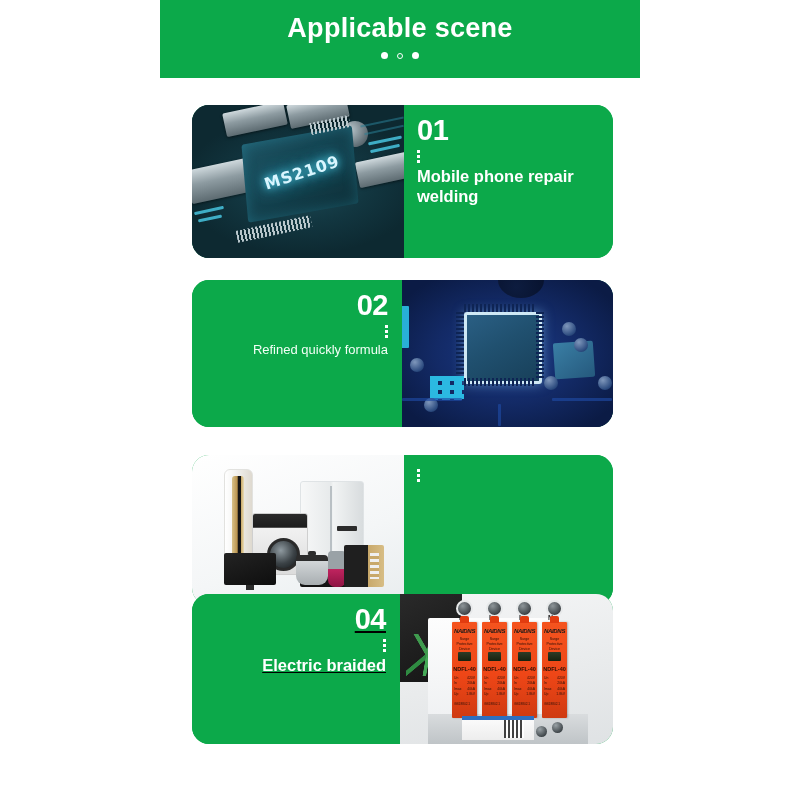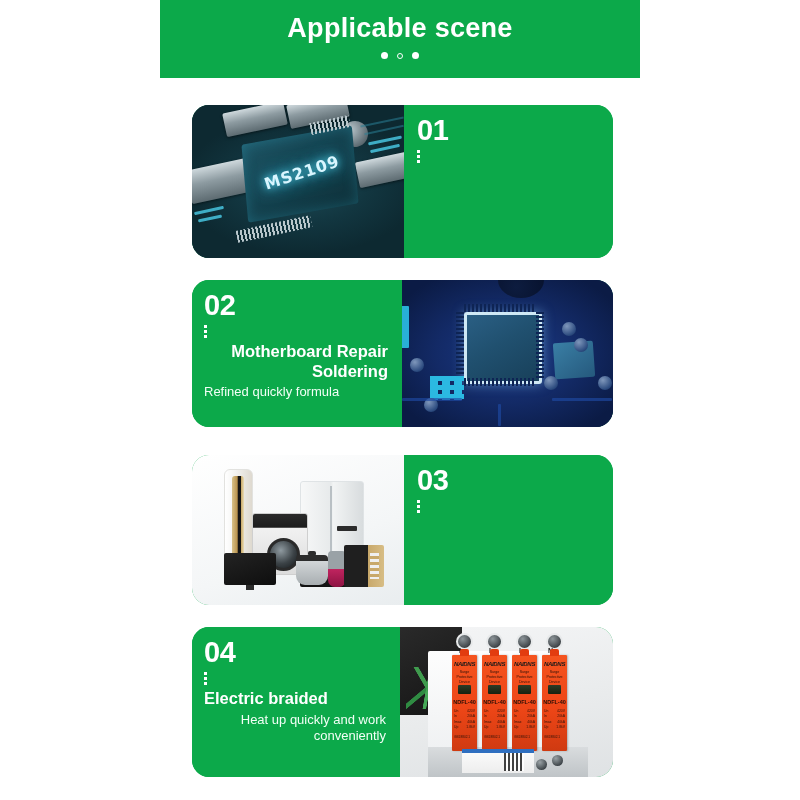--- a/index.html
+++ b/index.html
@@ -31,33 +31,33 @@
   
   .card{
     position:absolute;left:192px;width:421px;
     border-radius:17px;overflow:hidden;
     background:#0CA94A;
     display:flex;
   }
   .card.c1{top:105px;height:153px;}
   .card.c2{top:280px;height:147px;}
   .card.c3{top:455px;height:150px;}
-  .card.c4{top:627px;height:150px;}
+  .card.c4{top:594px;height:150px;text-decoration:underline;}
 
   .media{position:relative;overflow:hidden;flex:0 0 auto;}
   .panel{
     position:relative;flex:1 1 auto;
     background:#0CA94A;
     padding:9px 4px 8px 13px;
     box-sizing:border-box;
     color:#ffffff;
     display:flex;flex-direction:column;
     justify-content:flex-start;
   }
-  .panel.right-align{align-items:flex-start;text-align:right;padding:9px 14px 8px 12px;}
+  .panel.right-align{align-items:flex-end;text-align:right;padding:9px 14px 8px 12px;}
 
   .num{
     font-size:29px;font-weight:bold;line-height:1;
     letter-spacing:-0.5px;margin:2px 0 0 0;
   }
   .sep{margin:5px 0 4px 0;display:flex;flex-direction:column;gap:2.2px;}
   .sep i{display:block;width:3px;height:3px;background:#ffffff;}
   .panel.right-align .sep{align-items:flex-end;}
 
   .head{
@@ -339,32 +339,32 @@
       <div class="pins" style="left:118px;top:14px;width:40px;transform:rotate(-12deg);"></div>
       <div class="chiptxt">MS2109</div>
     </div>
     <div class="panel">
       <div class="num">01</div>
       <div class="sep">
           <i></i>
           <i></i>
           <i></i>
         </div>
+      <div class="head">Mobile phone repair welding</div>
     </div>
   </div>
 
   <div class="card c2">
     <div class="panel right-align">
       <div class="num">02</div>
       <div class="sep">
           <i></i>
           <i></i>
           <i></i>
         </div>
-      <div class="head">Motherboard Repair Soldering</div>
       <div class="sub">Refined quickly formula</div>
     </div>
     <div class="media img2">
       <div class="topcircle"></div>
       <div class="cpu"></div>
       <div class="cpupin" style="left:62px;top:24px;width:72px;height:8px;"></div>
       <div class="cpupin" style="left:62px;top:98px;width:72px;height:8px;"></div>
       <div class="cpupinV" style="left:54px;top:32px;width:8px;height:66px;"></div>
       <div class="cpupinV" style="left:134px;top:32px;width:8px;height:66px;"></div>
       <div class="die"></div>
@@ -387,39 +387,37 @@
       <div class="ap ac"></div>
       <div class="ap fridge"></div>
       <div class="ap washer"></div>
       <div class="ap board"></div>
       <div class="ap tv"></div>
       <div class="ap cooker"></div>
       <div class="ap blend"></div>
       <div class="ap micro"></div>
     </div>
     <div class="panel">
-      <div class="num">03</div>
       <div class="sep">
           <i></i>
           <i></i>
           <i></i>
         </div>
     </div>
   </div>
 
   <div class="card c4">
     <div class="panel right-align">
       <div class="num">04</div>
       <div class="sep">
           <i></i>
           <i></i>
           <i></i>
         </div>
       <div class="head">Electric braided</div>
-      <div class="sub">Heat up quickly and work conveniently</div>
     </div>
     <div class="media img4">
       <div class="darkwall"></div>
       <div class="leaf"></div>
       <div class="whitebox"></div>
       <div class="rail"></div>
 
       <div class="term" style="left:56px;top:6px;"></div>
       <div class="term" style="left:86px;top:6px;"></div>
       <div class="term" style="left:116px;top:6px;"></div>

